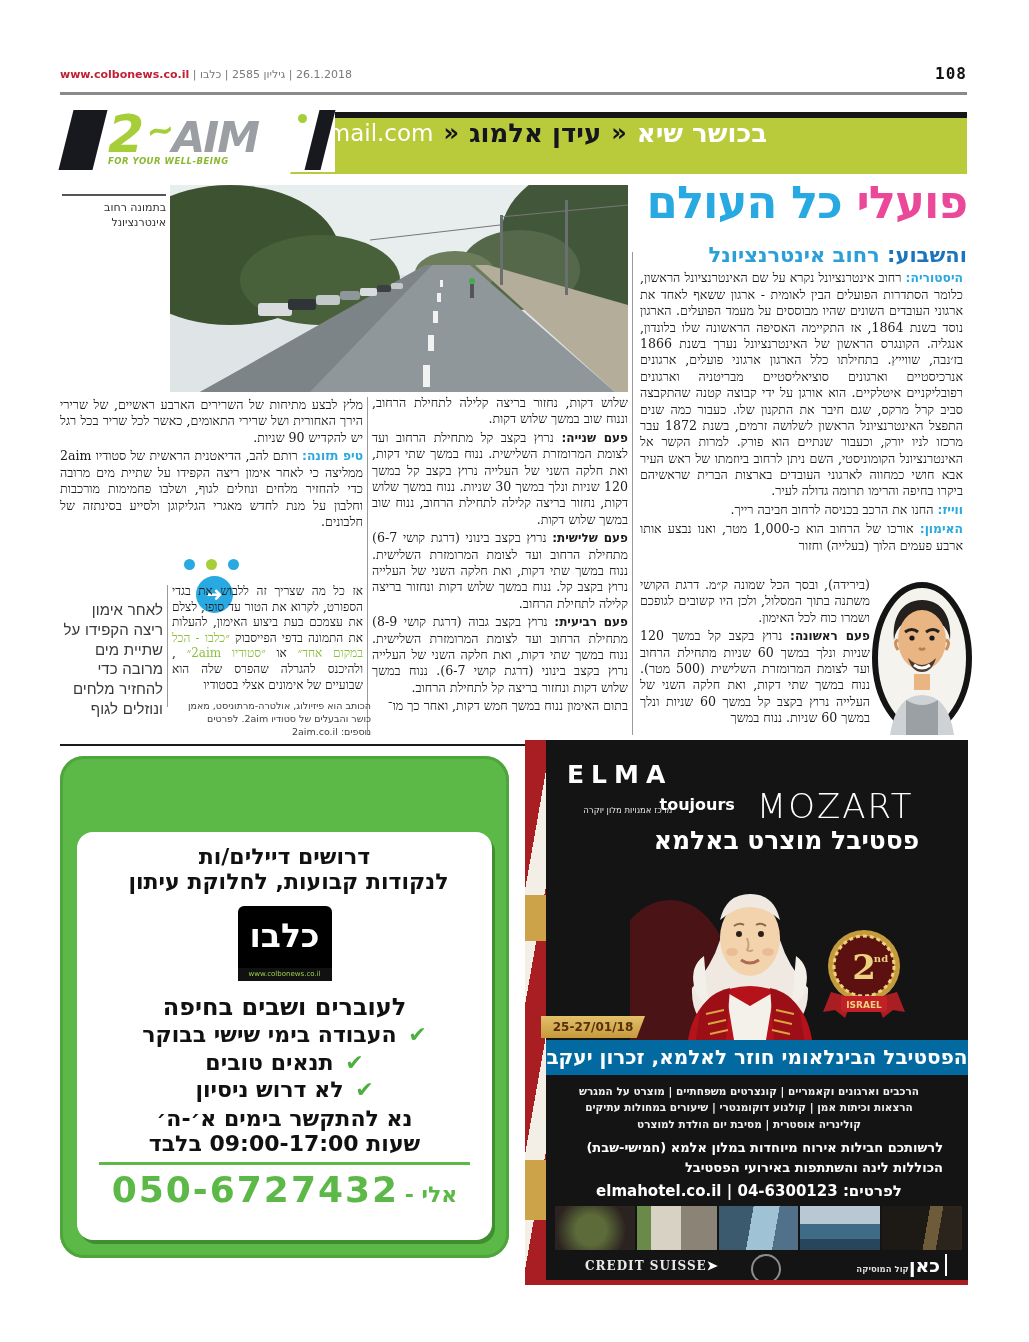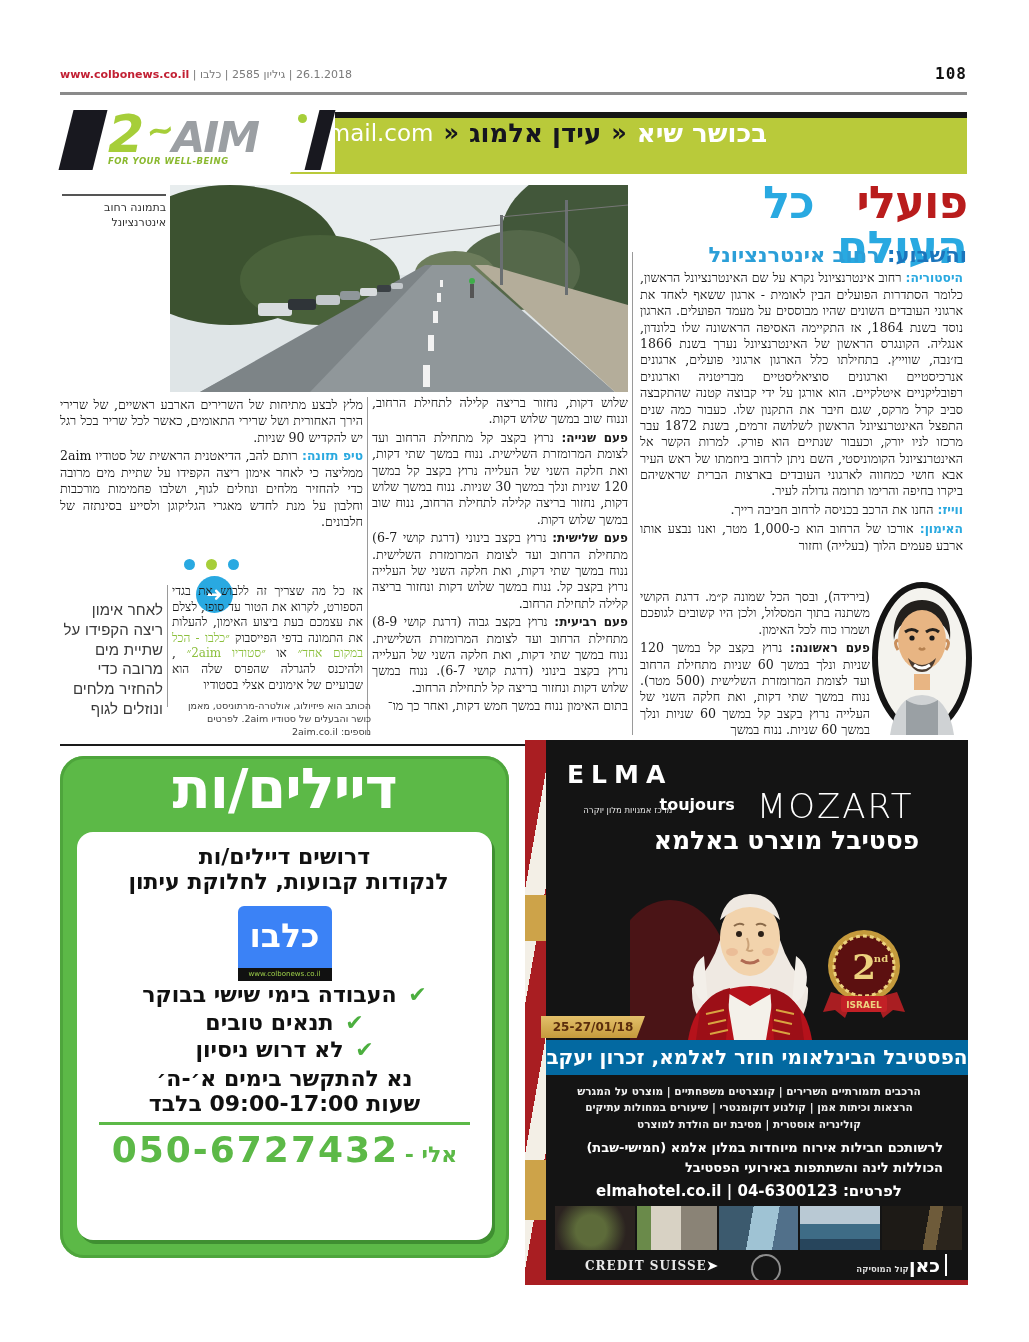--- a/index.html
+++ b/index.html
@@ -31,36 +31,36 @@
   .logo-aim{position:absolute;left:112px;top:4px;font-size:43px;font-weight:900;font-style:italic;color:#9b9fa3;letter-spacing:-2px;}
   .logo-deg{position:absolute;left:238px;top:6px;width:9px;height:9px;border-radius:50%;background:#a6ce39;}
   .logo-tag{position:absolute;left:48px;top:48px;font-size:8.5px;font-weight:900;font-style:italic;color:#8ab92f;letter-spacing:.5px;}
 
   
   .caption{left:62px;top:194px;width:104px;border-top:2px solid #555;padding-top:5px;
            font-size:11px;color:#333;text-align:right;direction:rtl;line-height:1.35;}
   .photo{left:170px;top:185px;width:458px;height:207px;background:#cfd6d9;overflow:hidden;}
   .headline{left:640px;top:180px;width:327px;direction:rtl;text-align:right;
             font-size:45px;font-weight:900;letter-spacing:-1px;line-height:1.0;}
-  .hl-green{color:#b91c1c;margin-left:28px;} .hl-blue{color:#29a9e1;}
+  .hl-green{color:#ec4899;} .hl-blue{color:#29a9e1;}
   .subhead{left:640px;top:243px;width:327px;direction:rtl;text-align:right;font-size:21px;font-weight:900;}
   .sh-label{color:#1b75bc;} .sh-text{color:#2b9fd8;}
 
   .vrule{background:#9a9a9a;width:1px;}
   .vr1{left:632px;top:252px;height:483px;}
   .vr2{left:367px;top:397px;height:338px;}
   .vr3{left:167px;top:585px;height:122px;}
 
   .bodycol{direction:rtl;text-align:justify;font-family:"DejaVu Serif",serif;
            font-size:12.6px;line-height:1.3;color:#1c1c1c;}
   .bodycol p{margin:0 0 2px 0;}
   .lead-blue{color:#2aa9e0;font-weight:bold;font-family:"DejaVu Sans",sans-serif;font-size:12.3px;}
   .lead-bold{font-weight:bold;font-family:"DejaVu Sans",sans-serif;font-size:12px;}
   .colR{left:640px;top:270px;width:323px;height:316px;overflow:hidden;}
-  .colRb{left:640px;top:589px;width:230px;height:150px;overflow:hidden;}
+  .colRb{left:640px;top:577px;width:230px;height:150px;overflow:hidden;}
   .colM{left:372px;top:395px;width:256px;height:341px;overflow:hidden;}
   .colLt{left:60px;top:397px;width:303px;height:156px;overflow:hidden;}
   .colLc{left:172px;top:584px;width:191px;height:112px;overflow:hidden;font-size:12px;}
   .link-green{color:#8bbf3c;}
   .colLf{left:180px;top:700px;width:191px;direction:rtl;text-align:right;font-size:9.5px;color:#3d3d3d;line-height:1.35;}
 
   .dots{left:60px;top:555px;width:303px;text-align:center;}
   .dots span{display:inline-block;width:11px;height:11px;border-radius:50%;margin:0 3px;}
   .d-blue{background:#29a9e1;} .d-green{background:#a6ce39;}
 
@@ -76,21 +76,21 @@
   
   .jobs{left:60px;top:756px;width:449px;height:502px;background:#5cb947;border-radius:24px;
         box-shadow:inset 0 0 0 3px #4ea53c;}
   .jobs-title{position:absolute;top:0px;left:0;width:100%;text-align:center;color:#fff;
               font-weight:900;font-size:56px;direction:rtl;letter-spacing:-1px;}
   .jobs-card{position:absolute;left:17px;top:76px;width:415px;height:408px;background:#fff;
              border-radius:16px;box-shadow:3px 4px 0 #3f8f31;direction:rtl;text-align:center;color:#111;}
   .jc-line1{margin-top:12px;font-size:22px;font-weight:900;}
   .jc-line2{font-size:22px;font-weight:900;margin-left:8px;}
   .jc-logo{margin:12px auto 0;width:94px;}
-  .jc-logo-sq{width:94px;height:62px;background:#3b82f6;border-radius:6px 6px 0 0;color:#fff;
+  .jc-logo-sq{width:94px;height:62px;background:#000000;border-radius:6px 6px 0 0;color:#fff;
               font-size:33px;font-weight:900;line-height:60px;text-align:center;}
   .jc-logo-url{width:94px;height:13px;background:#111;color:#9fd24a;font-size:7px;line-height:13px;direction:ltr;}
   .jc-loc{margin-top:12px;font-size:24px;font-weight:900;}
   .jc-bullet{font-size:22px;font-weight:800;line-height:1.25;}
   .jc-check{color:#4caf3f;font-weight:900;margin-left:4px;}
   .jc-days{font-size:22px;font-weight:800;margin-top:2px;}
   .jc-hours{font-size:22px;font-weight:900;}
   .jc-hr{margin:6px 22px 4px;height:3px;background:#5cb947;}
   .jc-phone{direction:rtl;font-weight:900;color:#5cb947;}
   .jc-phone .nm{font-size:22px;} .jc-phone .num{font-size:36px;letter-spacing:2px;font-family:"DejaVu Sans",sans-serif;direction:ltr;display:inline-block;}
@@ -318,28 +318,28 @@
       <span class="link-green">״סטודיו 2aim״</span>
       <span>, ולהיכנס להגרלה שהפרס שלה הוא שבועיים של אימונים אצלי בסטודיו</span>
     </p>
   </div>
 
   <div class="abs colLf">הכותב הוא פיזיולוג, אולטרה-מרתוניסט, מאמן כושר והבעלים של סטודיו 2aim. לפרטים נוספים: 2aim.co.il</div>
 
   <div class="abs hr-black"></div>
 
   <div class="abs jobs">
-    <div class="jobs-title">דיילים/ות</div>
     <div class="jobs-card">
       <div class="jc-line1">דרושים דיילים/ות</div>
       <div class="jc-line2">לנקודות קבועות, לחלוקת עיתון</div>
       <div class="jc-logo">
         <div class="jc-logo-sq">כלבו</div>
         <div class="jc-logo-url">www.colbonews.co.il</div>
       </div>
+      <div class="jc-loc">לעוברים ושבים בחיפה</div>
       <div class="jc-bullet">
         <span class="jc-check">✔</span>
         <span>העבודה בימי שישי בבוקר</span>
       </div>
       <div class="jc-bullet">
         <span class="jc-check">✔</span>
         <span>תנאים טובים</span>
       </div>
       <div class="jc-bullet">
         <span class="jc-check">✔</span>
@@ -408,21 +408,21 @@
         <rect x="20" y="70" width="46" height="16" rx="3" fill="#c22026"></rect>
         <text x="43" y="82" text-anchor="middle" font-size="9" font-weight="bold" fill="#ecd27e" font-family="DejaVu Sans, sans-serif">ISRAEL</text>
       </svg>
     </div>
 
     <div class="ribbon-date">25-27/01/18</div>
 
     <div class="elma-strip">הפסטיבל הבינלאומי חוזר לאלמא, זכרון יעקב</div>
 
     <div class="elma-prog">
-      <div>הרכבים תזמורתיים השרירים | קונצרטים משפחתיים | מוצרט על המגרש</div>
+      <div>הרכבים וארגונים וקאמריים | קונצרטים משפחתיים | מוצרט על המגרש</div>
       <div>הרצאות וכיתות אמן | קולנוע דוקומנטרי | שיעורים במחולות עתיקים</div>
       <div>קולינריה אוסטרית | מסיבת יום הולדת למוצרט</div>
     </div>
 
     <div class="elma-pack">
       <div>לרשותכם חבילות אירוח מיוחדות במלון אלמא (חמישי-שבת)</div>
       <div>הכוללות לינה והשתתפות באירועי הפסטיבל</div>
     </div>
 
     <div class="elma-contact">

